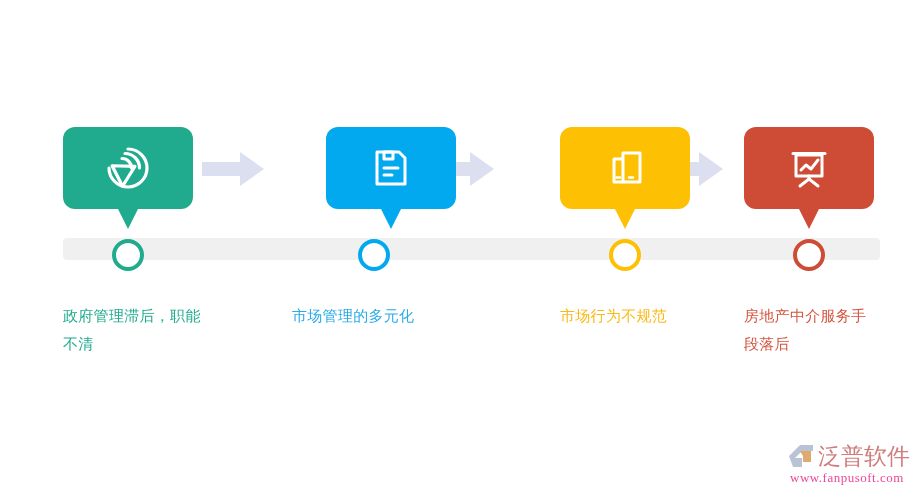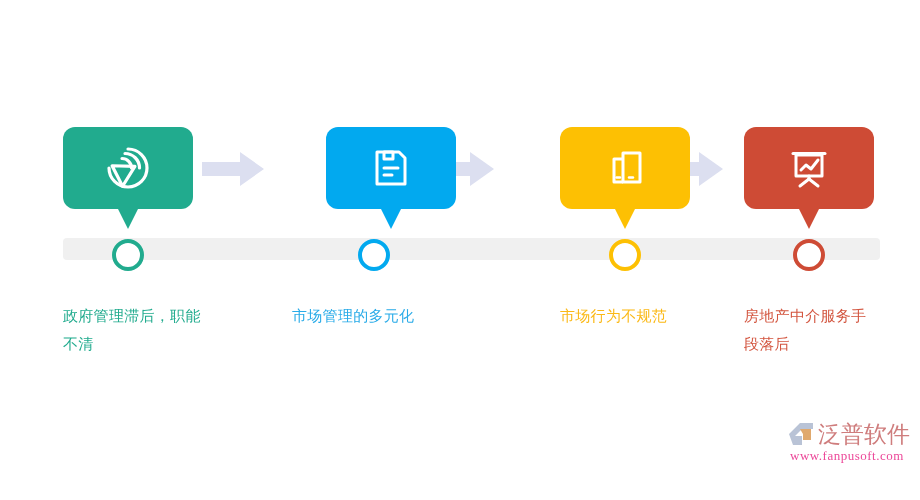--- a/index.html
+++ b/index.html
@@ -116,21 +116,21 @@
   }
   .arrow svg { display: block; width: 62px; height: 34px; }
   .arrow-0 { left: 202px; }
   .arrow-1 { left: 432px; }
   .arrow-2 { left: 661px; }
 
   
   .watermark {
     position: absolute;
     left: 786px;
-    top: 418px;
+    top: 440px;
     width: 128px;
     height: 52px;
   }
   .wm-row {
     display: flex;
     align-items: center;
     height: 32px;
   }
   .wm-mark { width: 30px; height: 28px; flex: 0 0 auto; }
   .wm-mark svg { display: block; width: 30px; height: 28px; }

